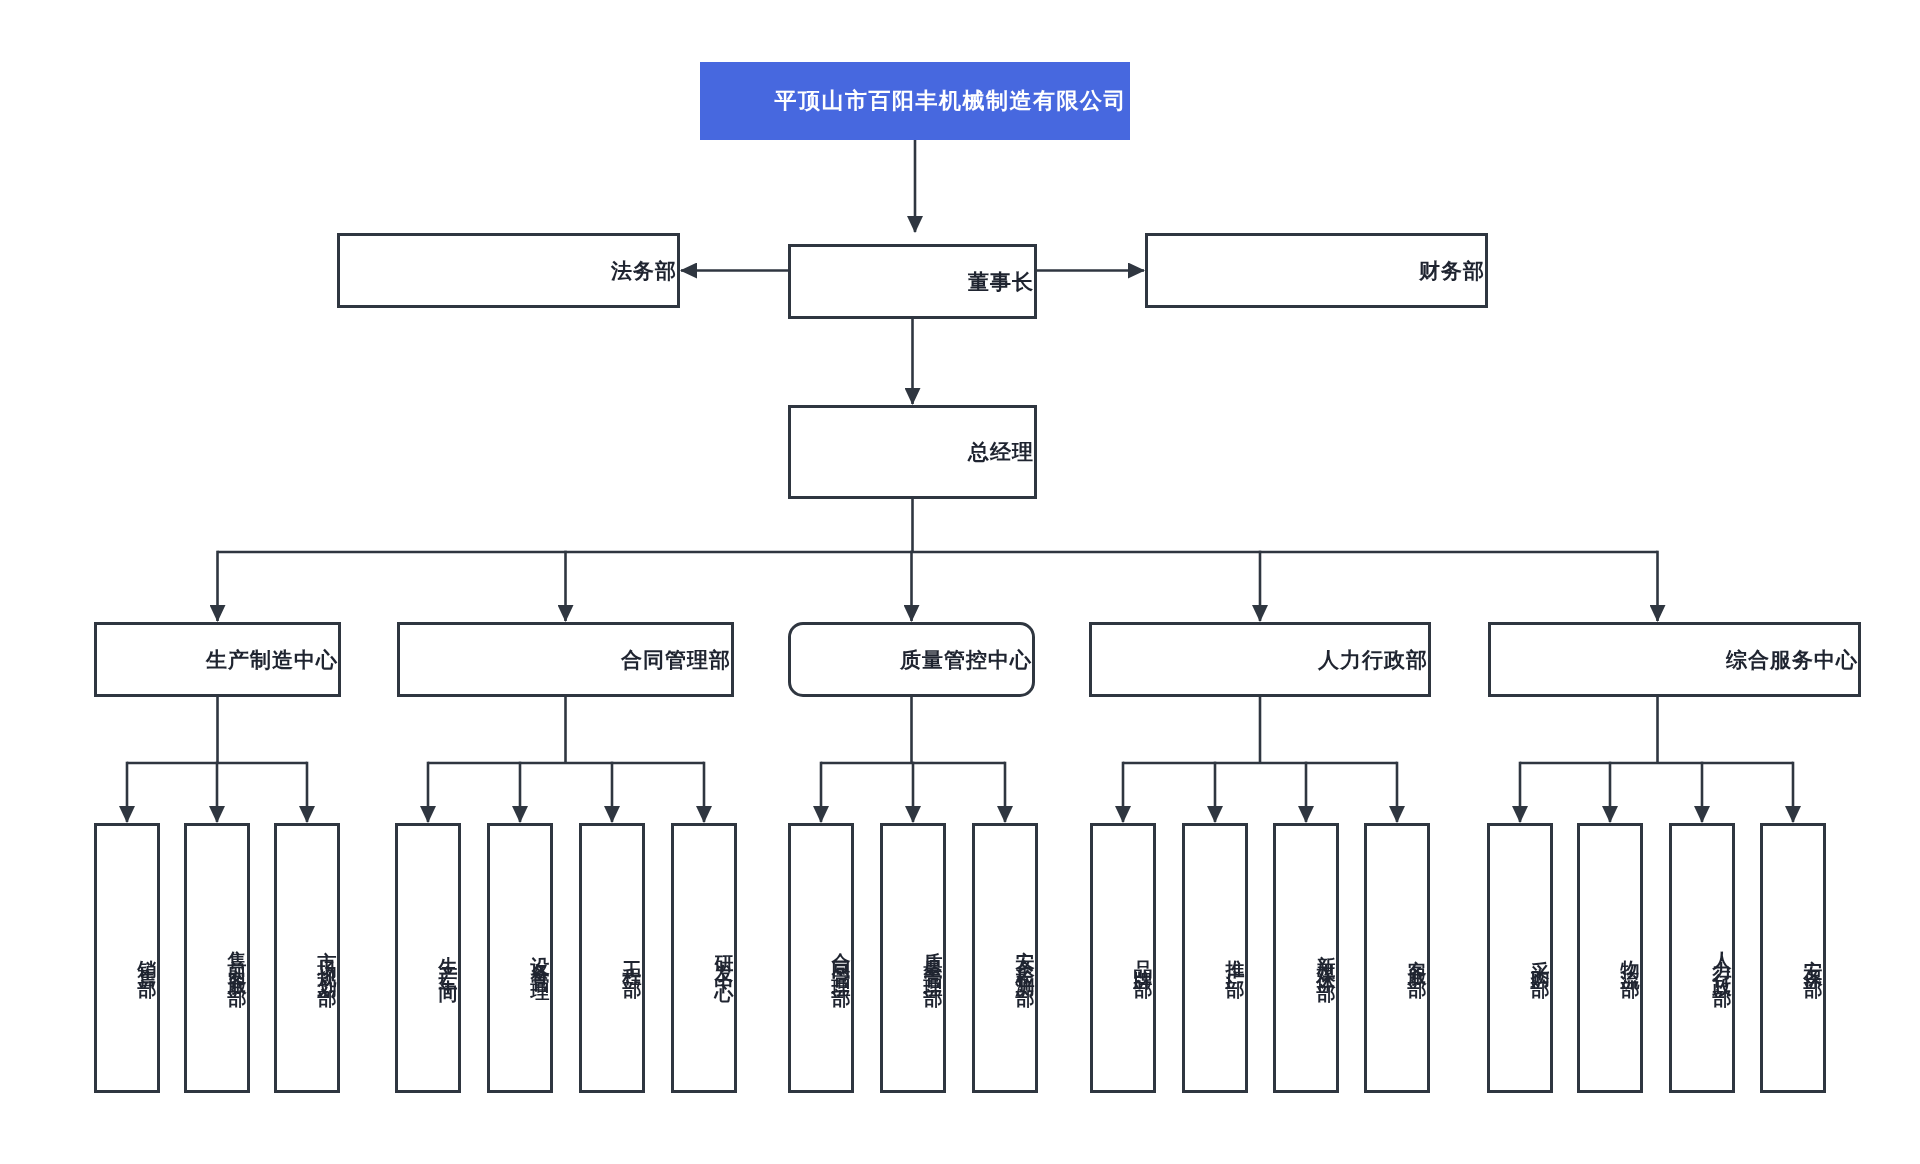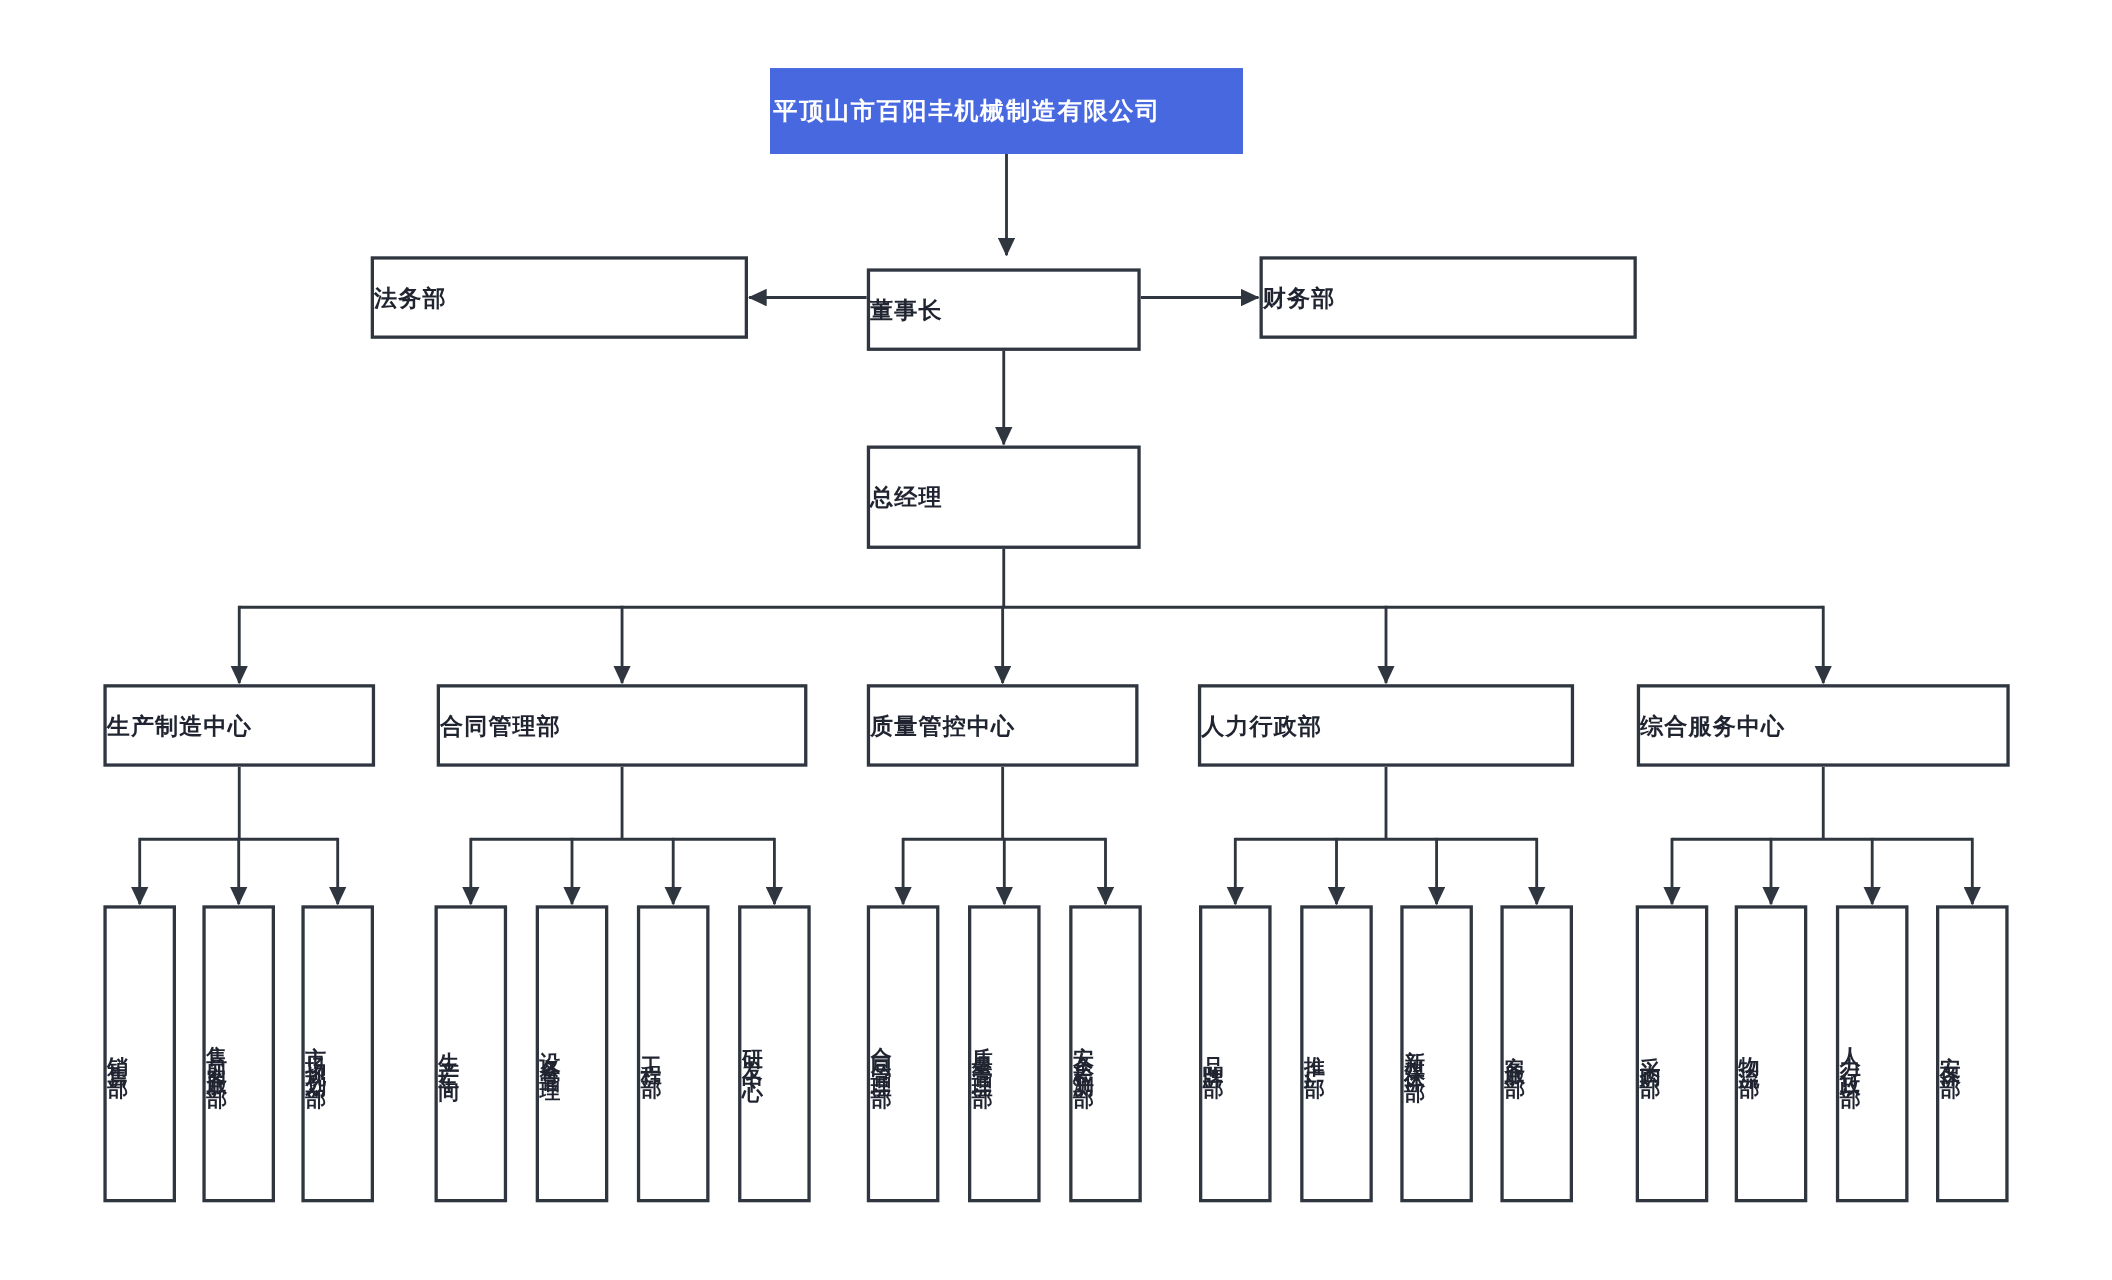--- a/index.html
+++ b/index.html
@@ -23,21 +23,21 @@
     pointer-events: none;
   }
   .node {
     position: absolute;
     box-sizing: border-box;
     border: 3px solid #2F3640;
     background: #ffffff;
     color: #1F2430;
     display: flex;
     align-items: center;
-    justify-content: flex-start;
+    justify-content: flex-end;
     font-weight: bold;
     font-size: 21px;
     letter-spacing: 1px;
     text-align: center;
   }
   .node--primary {
     background: #4768DF;
     border-color: #4768DF;
     color: #ffffff;
     font-size: 22px;
@@ -120,27 +120,27 @@
       </div>
       <div class="node" style="left: 788px; top: 405px; width: 249px; height: 94px;">
         <span class="node-label">总经理</span>
       </div>
       <div class="node" style="left: 94px; top: 622px; width: 247px; height: 75px;">
         <span class="node-label">生产制造中心</span>
       </div>
       <div class="node" style="left: 397px; top: 622px; width: 337px; height: 75px;">
         <span class="node-label">合同管理部</span>
       </div>
-      <div class="node" style="left: 788px; top: 622px; width: 247px; height: 75px;">
+      <div class="node" style="left: 788px; top: 622px; width: 247px; height: 75px; border-radius: 15px;">
         <span class="node-label">质量管控中心</span>
       </div>
       <div class="node" style="left: 1089px; top: 622px; width: 342px; height: 75px;">
         <span class="node-label">人力行政部</span>
       </div>
-      <div class="node" style="left: 1488px; top: 622px; width: 339px; height: 75px;">
+      <div class="node" style="left: 1488px; top: 622px; width: 373px; height: 75px;">
         <span class="node-label">综合服务中心</span>
       </div>
       <div class="node node--vertical" style="left: 94px; top: 823px; width: 66px; height: 270px;">
         <span class="node-label">销售部</span>
       </div>
       <div class="node node--vertical" style="left: 184px; top: 823px; width: 66px; height: 270px;">
         <span class="node-label">售前客服部</span>
       </div>
       <div class="node node--vertical" style="left: 274px; top: 823px; width: 66px; height: 270px;">
         <span class="node-label">市场规划部</span>

